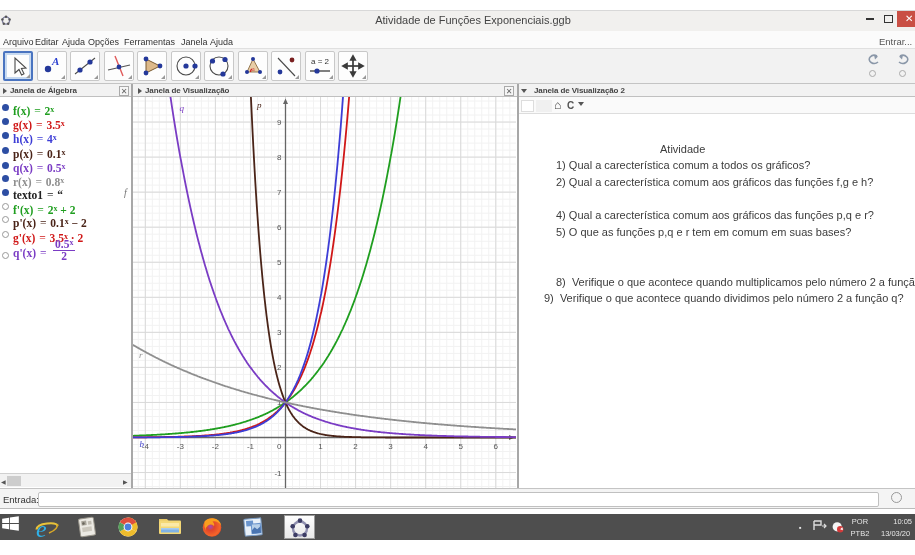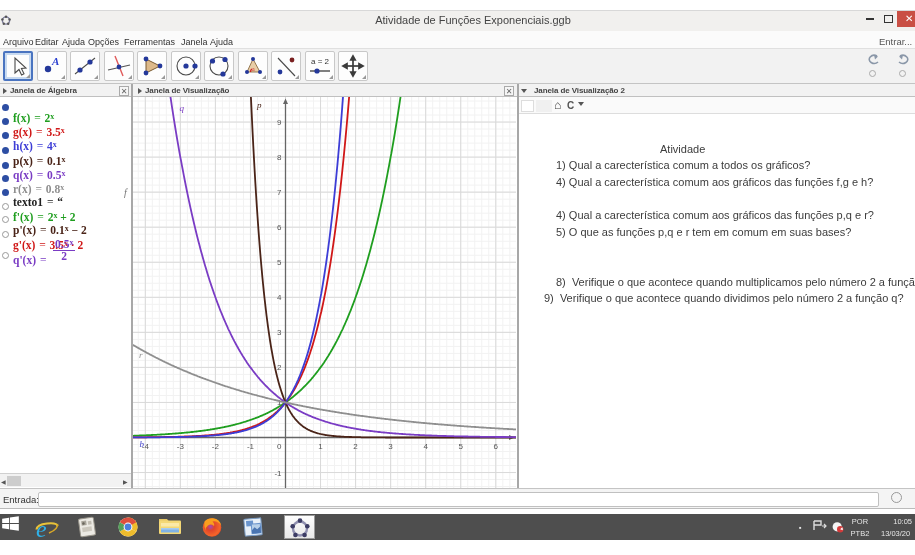--- a/index.html
+++ b/index.html
@@ -20,21 +20,21 @@
 
 
 .phead { top:84px; height:13px; background:#f2f2f2; border-bottom:1px solid #c0c0c0; font-size:8px; font-weight:bold; color:#444; line-height:13px; letter-spacing:-0.1px; }
 .phx { position:absolute; top:1.5px; width:10px; height:10px; border:1px solid #aaa; background:#f6f6f6; color:#666; font-size:8px; line-height:9px; text-align:center; font-weight:normal; }
 
 
 #alg { left:0; top:97px; width:131px; height:392px; background:#fff; }
 .arow { position:absolute; left:0; width:131px; height:14px; font-family:"Liberation Serif",serif; font-weight:bold; font-size:11.5px; }
 .arow .dot { position:absolute; left:2px; top:3.2px; width:7px; height:7px; border-radius:50%; background:#2d4ea3; }
 .arow .dot.hollow { background:#fff; border:1px solid #999; width:7px; height:7px; }
-.arow .m { position:absolute; left:13px; top:11px; white-space:nowrap; }
+.arow .m { position:absolute; left:13px; top:4px; white-space:nowrap; }
 .arow .m sup { font-size:8px; vertical-align:3px; letter-spacing:0; }
 .arow .eq { font-style:normal; font-weight:normal; padding:0 1px; }
 .frac { position:absolute; left:53px; top:-6px; display:inline-block; text-align:center; }
 .frac .num { display:block; border-bottom:1.2px solid #7a3cc4; padding:0 2px; line-height:11px; }
 .frac .den { display:block; line-height:11px; }
 .frac sup { font-size:8px; vertical-align:3px; }
 
 
 #ascroll { left:0; top:473px; width:131px; height:14px; background:#f2f2f2; border-top:1px solid #d0d0d0; }
 #ascroll .thumb { position:absolute; left:7px; top:2px; width:14px; height:10px; background:#cdcdcd; }
@@ -431,21 +431,21 @@
 </svg>
 
 <div class="abs" id="stylebar"></div>
 <div class="abs" style="left:521px;top:99.5px;width:13px;height:12px;background:#fff;border:1px solid #ddd"></div>
 <div class="abs" style="left:536px;top:99.5px;width:16px;height:12px;background:#f0f0f0"></div>
 <div class="abs" style="left:554px;top:98px;font-size:12px;color:#444">⌂</div>
 <div class="abs" style="left:567px;top:100px;font-size:10px;color:#555;font-weight:bold">C</div>
 <div class="abs" style="left:578px;top:102px;width:0;height:0;border-left:3.5px solid transparent;border-right:3.5px solid transparent;border-top:4px solid #555"></div>
 <div class="ql" style="top:143px;left:660px">Atividade</div>
 <div class="ql" style="top:158.8px;left:556px">1) Qual a carecterística comum a todos os gráficos?</div>
-<div class="ql" style="top:175.5px;left:556px">4) Qual a carecterística comum aos gráficos das funções f,g e h?</div>
+<div class="ql" style="top:175.5px;left:556px">2) Qual a carecterística comum aos gráficos das funções f,g e h?</div>
 <div class="ql" style="top:208.8px;left:556px">4) Qual a carecterística comum aos gráficos das funções p,q e r?</div>
 <div class="ql" style="top:225.5px;left:556px">5) O que as funções p,q e r tem em comum em suas bases?</div>
 <div class="ql" style="top:275.6px;left:556px">8)&nbsp; Verifique o que acontece quando multiplicamos pelo número 2 a função g?</div>
 <div class="ql" style="top:292.2px;left:544px">9)&nbsp; Verifique o que acontece quando dividimos pelo número 2 a função q?</div>
 
 <div class="abs" id="entrada"></div>
 <div class="abs" style="left:3px;top:494px;font-size:9.5px;color:#333">Entrada:</div>
 <div class="abs" id="einput"></div>
 <div class="abs" id="ehelp"></div>
 

